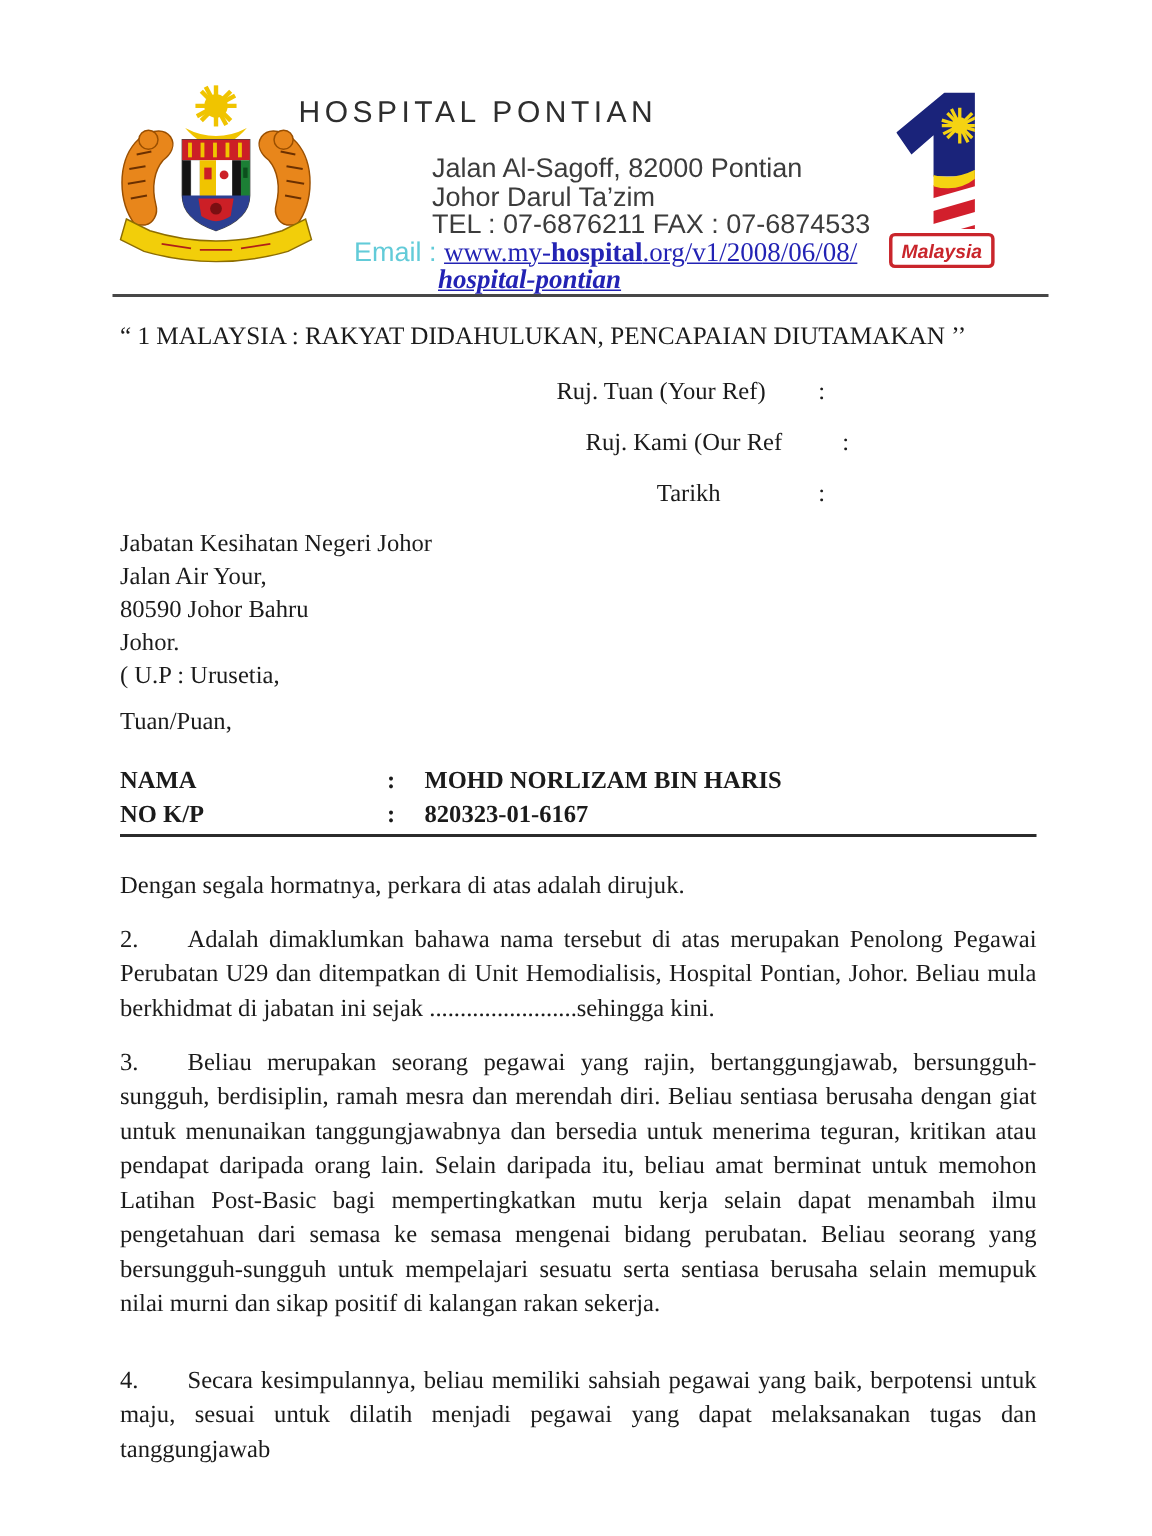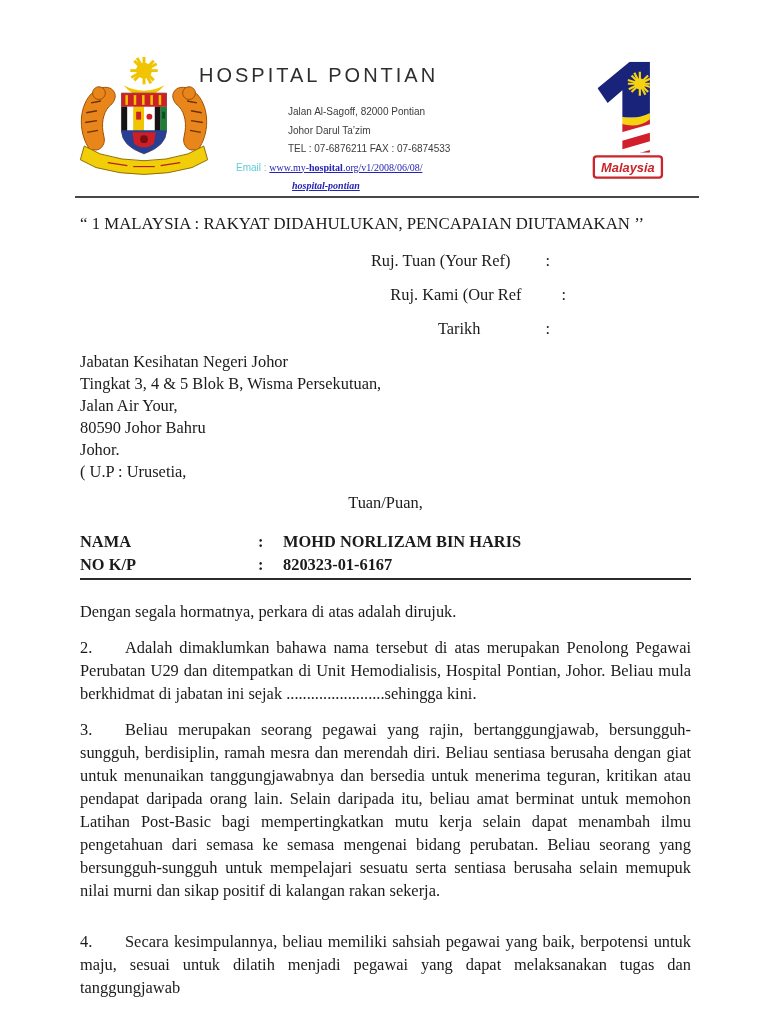--- a/index.html
+++ b/index.html
@@ -14,21 +14,21 @@
   .one-logo  { position:absolute; left:592px; top:56px; }
 
   .hospital-name {
     position:absolute; left:199px; top:64px;
     font-family:"Liberation Sans", sans-serif;
     font-size:20px; letter-spacing:3px; color:#2e2e2e; white-space:nowrap;
   }
   .addr {
     position:absolute; left:288px; top:103px;
     font-family:"Liberation Sans", sans-serif;
-    font-size:10px; line-height:18.5px; color:#3c3c3c; white-space:nowrap;
+    font-size:18px; line-height:18.5px; color:#3c3c3c; white-space:nowrap;
   }
   .email-line { margin-left:-52px; font-family:"Liberation Serif", serif; }
   .email-label, .email-sep { color:#62cbd8; font-family:"Liberation Sans", sans-serif; }
   .hdr-link { color:#2323b4; text-decoration:underline; cursor:pointer; }
   .hdr-link b { font-weight:bold;margin-top:16px; }
   .email-line2 { margin-left:4px; font-family:"Liberation Serif", serif; }
   .email-line2 .hdr-link { font-weight:bold; font-style:italic; }
 
   .divider { position:absolute; left:75px; top:196px; width:624px; height:2px; background:#474747; }
 
@@ -40,21 +40,21 @@
   .refs { margin-top:14px; }
   .ref-row { display:flex; justify-content:flex-end; height:34px; align-items:flex-start; }
   .ref-colon { display:inline-block; }
   .ref-row.r1 .ref-colon { margin-left:35px; margin-right:141px; }
   .ref-row.r2 .ref-colon { margin-left:40px; margin-right:125px; }
   .ref-row.r3 .ref-colon { margin-left:65px; margin-right:141px; }
 
   .recipient { line-height:22px; }
   .recipient .up2 { padding-left:46px; }
 
-  .salutation { margin-top:8px;text-align:center; }
+  .salutation { margin-top:8px; }
 
   .subject { margin-top:17px; font-weight:bold; line-height:22.5px;
              border-bottom:2px solid #2b2b2b; padding-bottom:2px; }
   .subj-row { display:flex; }
   .subj-label { width:178px; }
   .subj-colon { width:25px; }
 
   .opening { margin-top:20px; }
   .para { margin:13px 0 0 0; text-align:justify; }
   .para .pnum { display:inline-block; width:45px; }
@@ -201,21 +201,20 @@
         <span class="ref-colon">:</span>
       </div>
       <div class="ref-row r3">
         <span>Tarikh</span>
         <span class="ref-colon">:</span>
       </div>
     </div>
 
     <div class="recipient">
       <div>Jabatan Kesihatan Negeri Johor</div>
-      <div>Tingkat 3, 4 &amp; 5 Blok B, Wisma Persekutuan,</div>
       <div>Jalan Air Your,</div>
       <div>80590 Johor Bahru</div>
       <div>Johor.</div>
       <div>( U.P : Urusetia,</div>
     </div>
 
     <div class="salutation">Tuan/Puan,</div>
 
     <div class="subject">
       <div class="subj-row">

